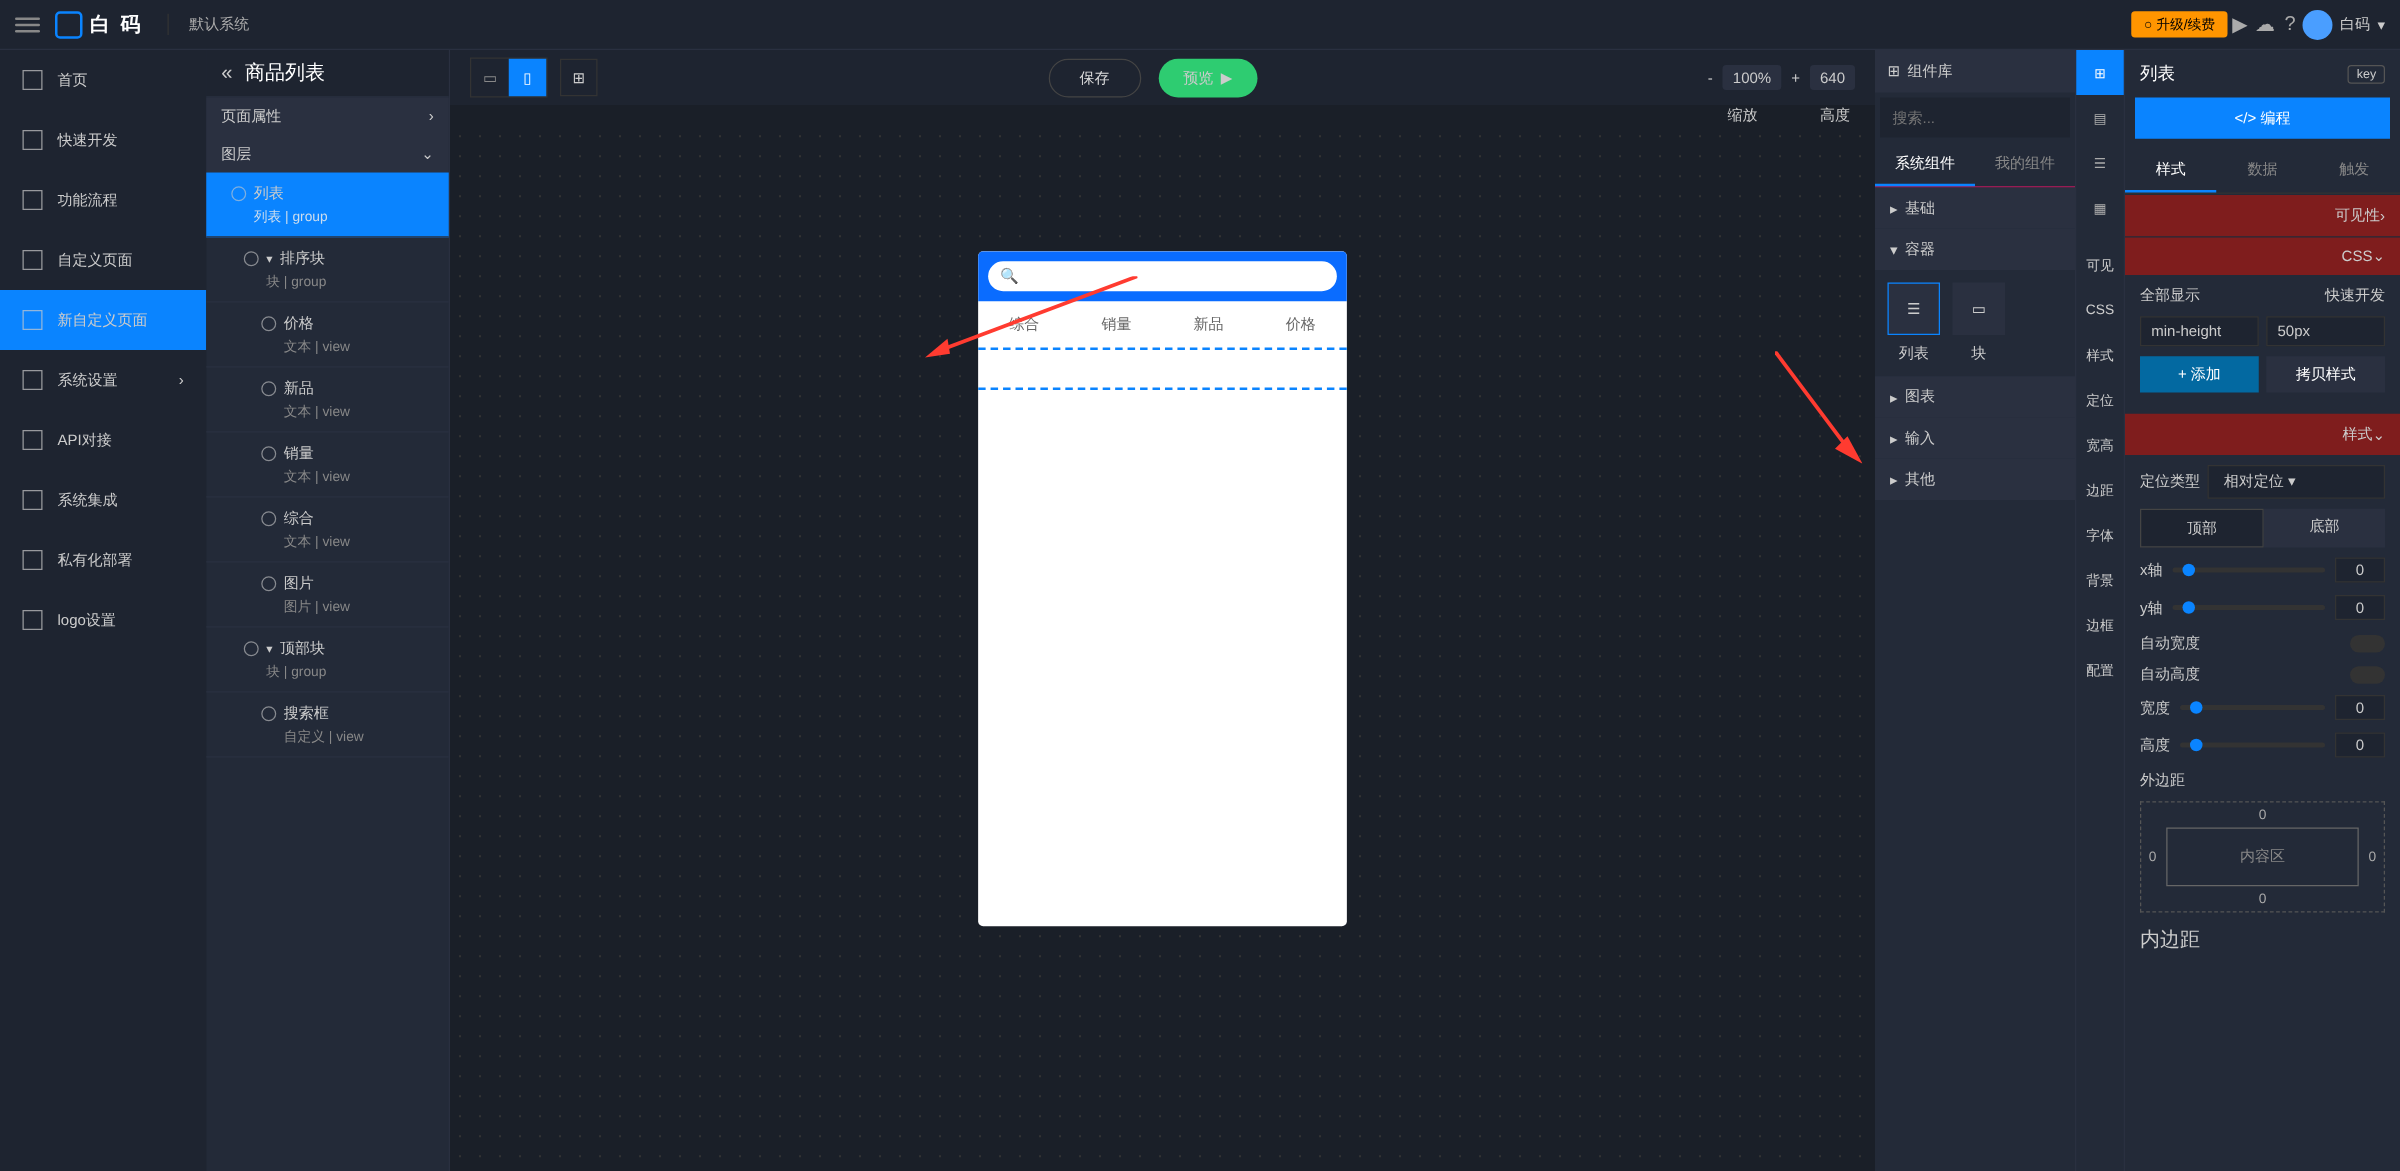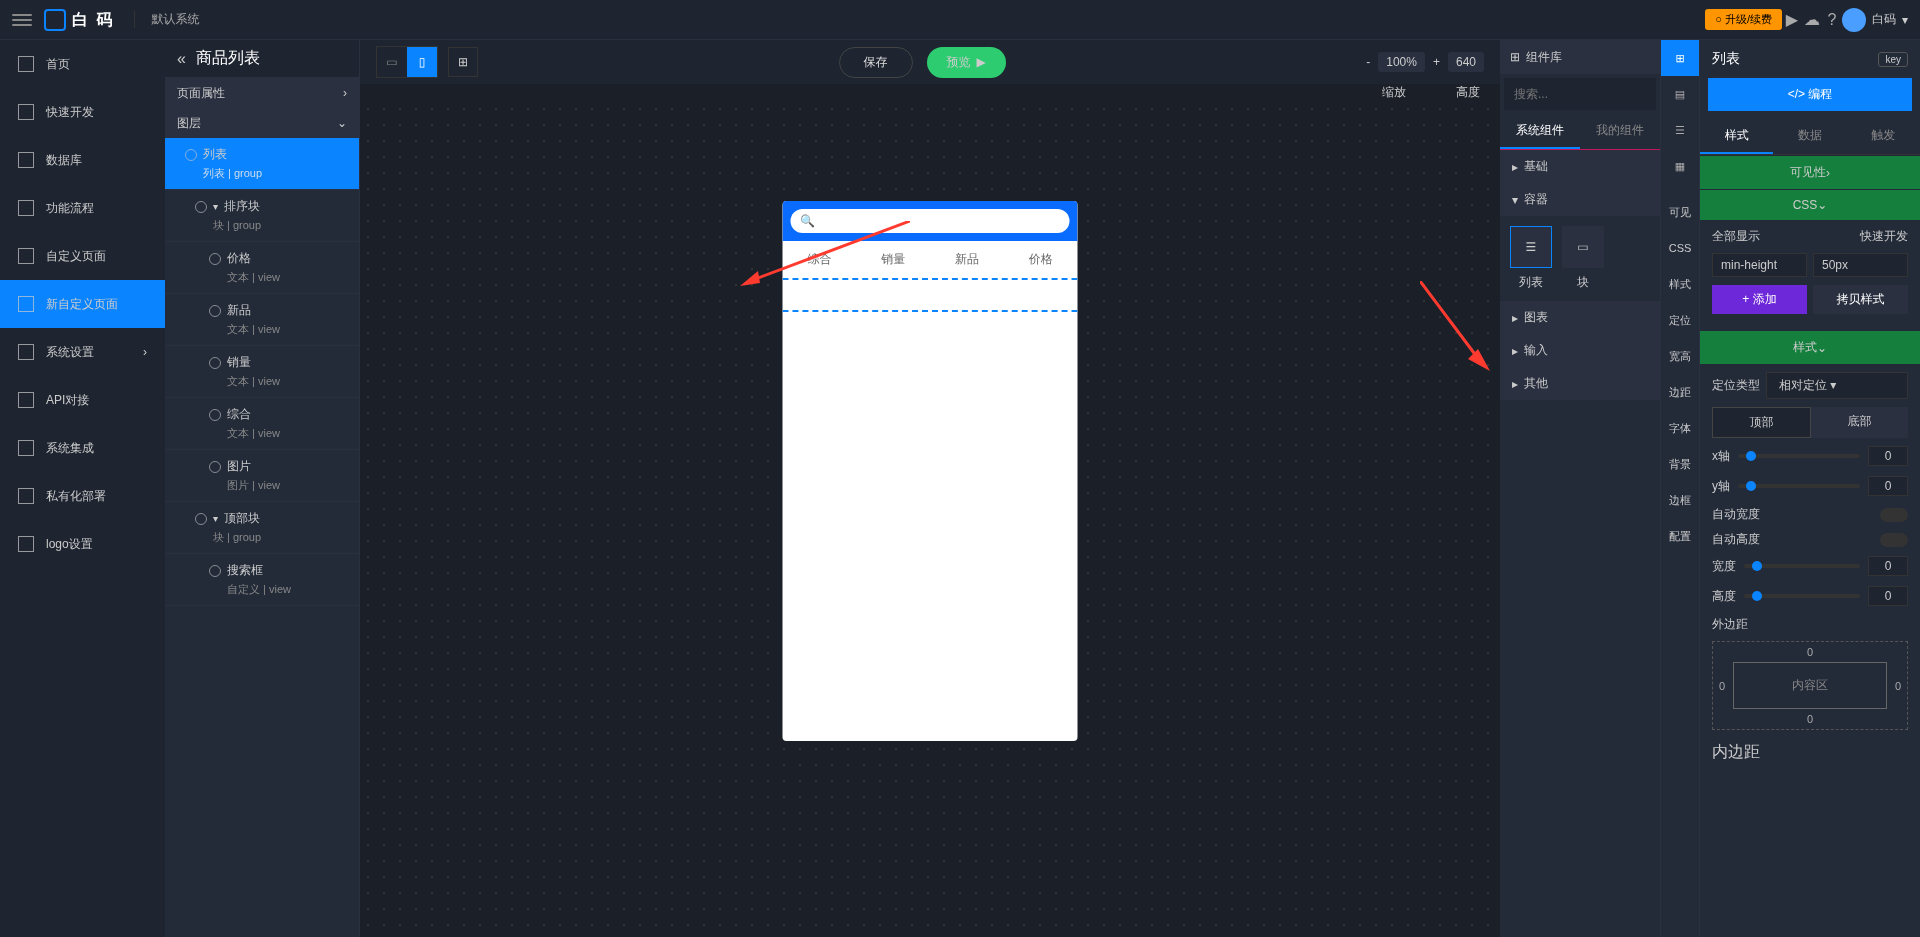--- a/index.html
+++ b/index.html
@@ -92,25 +92,25 @@
 
 
 .rpanel{width:220px;background:#232a38;display:flex;flex-direction:column}
 .rp-header{height:38px;display:flex;align-items:center;padding:0 12px;justify-content:space-between}
 .rp-title{font-size:14px;color:#fff}
 .key-badge{border:1px solid #555;padding:1px 6px;border-radius:3px;font-size:10px}
 .code-btn{background:#0a84ff;color:#fff;text-align:center;padding:8px;margin:0 8px 8px;cursor:pointer}
 .rp-tabs{display:flex;border-bottom:1px solid #333}
 .rp-tab{flex:1;text-align:center;padding:8px;cursor:pointer;color:#888}
 .rp-tab.active{color:#fff;border-bottom:2px solid #0a84ff}
-.rp-section{padding:8px 12px;display:flex;align-items:center;justify-content:center;background:#15803d;margin-top:1px;cursor:pointer}
+.rp-section{padding:8px 12px;display:flex;align-items:center;justify-content:flex-end;background:#7f1d1d;margin-top:1px;cursor:pointer}
 .rp-body{padding:8px 12px}
 .rp-row{display:flex;align-items:center;justify-content:space-between;margin-bottom:8px;gap:6px}
 .rp-input{background:#1e2430;border:1px solid #333;padding:4px 8px;color:#ccc;width:70px;flex:1}
-.rp-btn{background:#6d28d9;color:#fff;padding:6px 16px;cursor:pointer;flex:1;text-align:center}
+.rp-btn{background:#0369a1;color:#fff;padding:6px 16px;cursor:pointer;flex:1;text-align:center}
 .rp-btn.sec{background:#2a3040}
 .rp-select{background:#1e2430;border:1px solid #333;padding:4px 12px;color:#ccc;flex:1}
 .slider-row{display:flex;align-items:center;gap:8px;margin-bottom:10px}
 .slider{flex:1;height:4px;background:#333;position:relative;border-radius:2px}
 .slider::after{content:'';position:absolute;left:8px;top:-3px;width:10px;height:10px;background:#0a84ff;border-radius:50%}
 .num-box{width:40px;background:#1e2430;border:1px solid #333;padding:2px 4px;text-align:center}
 .toggle{width:28px;height:14px;background:#333;border-radius:7px;position:relative}
 .margin-box{border:1px dashed #555;padding:20px;position:relative;margin-top:8px}
 .margin-inner{border:1px solid #666;padding:14px 28px;text-align:center;color:#888}
 .mval{position:absolute;font-size:11px;color:#aaa}
@@ -158,24 +158,20 @@
       <div class="nav-item">
           <span class="ico"></span>
           <span>首页</span>
         </div>
       <div class="nav-item">
           <span class="ico"></span>
           <span>快速开发</span>
         </div>
       <div class="nav-item">
           <span class="ico"></span>
-          <span>数据库</span>
-        </div>
-      <div class="nav-item">
-          <span class="ico"></span>
           <span>功能流程</span>
         </div>
       <div class="nav-item">
           <span class="ico"></span>
           <span>自定义页面</span>
         </div>
       <div class="nav-item active">
           <span class="ico"></span>
           <span>新自定义页面</span>
         </div>

